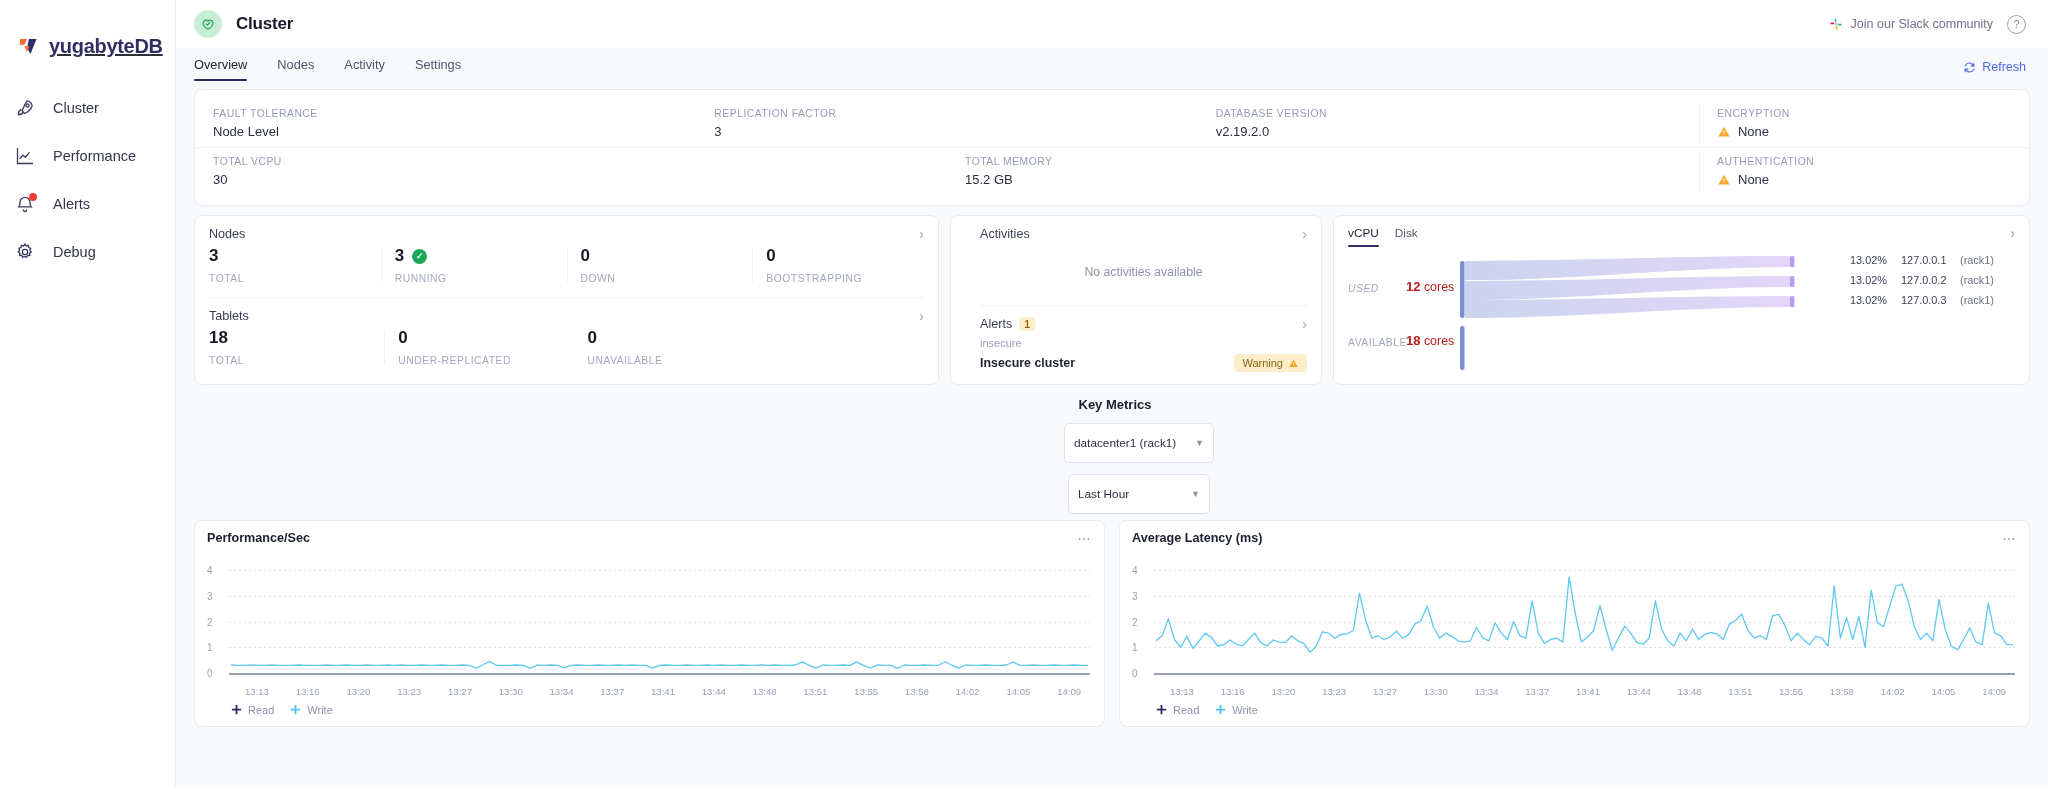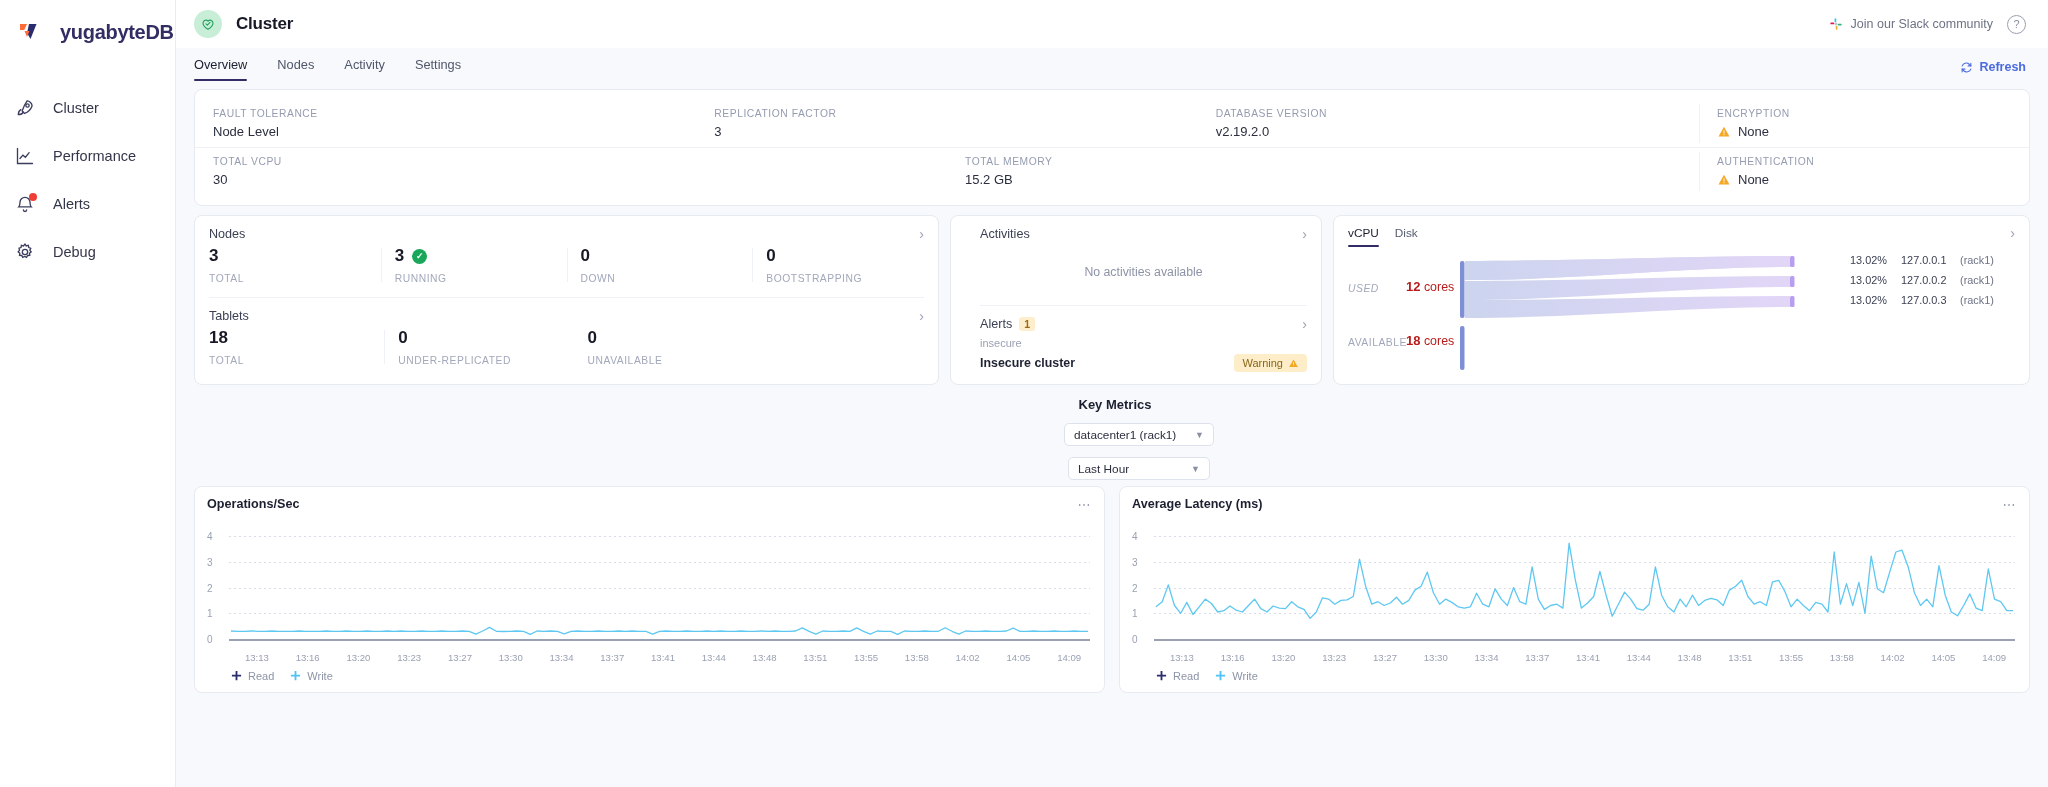--- a/index.html
+++ b/index.html
@@ -12,21 +12,21 @@
   }
   .app { display:flex; width:2048px; height:787px; }
 
   
   .sidebar {
     width:176px; min-width:176px; height:787px;
     background:#ffffff;
     border-right:1px solid #e9ecf2;
     padding-top:10px;
   }
-  .brand { display:flex; align-items:flex-start; gap:20px; padding:11px 0 0 18px; height:48px; }
+  .brand { display:flex; align-items:flex-end; gap:9px; padding:11px 0 0 18px; height:48px;text-decoration:underline; }
   .brand-mark { width:22px; height:22px; position:relative; }
   .brand-text { font-size:20px; font-weight:700; color:#322e63; letter-spacing:-0.3px; }
   .nav { margin-top:26px; }
   .nav-item {
     display:flex; align-items:center; gap:17px;
     padding:0 0 0 14px; height:48px; cursor:pointer;
     color:#2f3144; font-size:14.5px;
   }
   .nav-ic { width:22px; height:22px; display:flex; align-items:center; justify-content:center; position:relative; }
   .nav-label { font-size:14.5px; color:#33364a; }
@@ -62,21 +62,21 @@
     font-size:12.8px; color:#50566a; padding:0 16px 9px 0; margin-right:14px;
     cursor:pointer; position:relative;
   }
   .tab.active { color:#1b1f30; font-weight:400; }
   .tab.active::after {
     content:""; position:absolute; left:0; right:16px; bottom:0;
     height:2.5px; background:#312b66; border-radius:2px;
   }
   .refresh-btn {
     margin-left:auto; display:flex; align-items:center; gap:6px;
-    color:#4b6bde; font-size:12.5px; font-weight:700; cursor:pointer; padding-bottom:7px;
+    color:#4b6bde; font-size:12.5px; font-weight:400; cursor:pointer; padding-bottom:7px;
   }
 
   .content { flex:1; padding:8px 18px 0 18px; overflow:hidden; }
 
   .card {
     background:#fff; border:1px solid #e6eaf1; border-radius:8px;
   }
 
   
   .info-card { padding:10px 0 10px 0; }
@@ -136,21 +136,21 @@
   .sank-val b { font-size:13px; font-weight:700; }
   .node-line { position:absolute; font-size:10.9px; color:#3a3f52; white-space:nowrap; }
   .node-line .pct { display:inline-block; width:48px; }
   .node-line .ip { display:inline-block; width:56px; }
   .node-line .rk { color:#6d7385; }
 
   
   .km-bar { display:flex; align-items:center; gap:11px; margin:12px 0 6px 6px;flex-direction:column; }
   .km-title { font-size:13px; font-weight:700; color:#1b1f30; }
   .select {
-    height:23px; min-width:142px; border:1px solid #dde2ec; border-radius:5px; background:#fff;
+    height:40px; min-width:142px; border:1px solid #dde2ec; border-radius:5px; background:#fff;
     display:flex; align-items:center; padding:0 9px; font-size:11.8px; color:#2b2f3f; cursor:pointer;margin-left:48px;
   }
   .select .cd { margin-left:auto; color:#8b91a3; font-size:9px; }
   .sel-wide { min-width:150px; }
 
   .charts { display:flex; gap:14px; }
   .chart-card { flex:1; background:#fff; border:1px solid #e6eaf1; border-radius:8px; padding:10px 12px 6px 12px; }
   .chart-head { display:flex; align-items:center; }
   .chart-title { font-size:12.6px; font-weight:700; color:#1b1f30; }
   .dots { margin-left:auto; color:#7d8498; letter-spacing:1.6px; font-size:13px; cursor:pointer; line-height:1; }
@@ -487,21 +487,21 @@
         <div class="select">
           <span>Last Hour</span>
           <span class="cd">▼</span>
         </div>
       </div>
 
       <div class="charts">
 
         <div class="chart-card">
           <div class="chart-head">
-            <span class="chart-title">Operations/Sec</span>
+            <span class="chart-title">Performance/Sec</span>
             <span class="dots">⋯</span>
           </div>
           <div class="plot" id="plot0">
               <span class="ytick" style="top: 118px;">0</span>
               <div class="axis" style="top: 118px;"></div>
               <span class="ytick" style="top: 92.2529px;">1</span>
               <div class="gridline" style="top: 92.2529px;"></div>
               <span class="ytick" style="top: 66.5057px;">2</span>
               <div class="gridline" style="top: 66.5057px;"></div>
               <span class="ytick" style="top: 40.7586px;">3</span>

